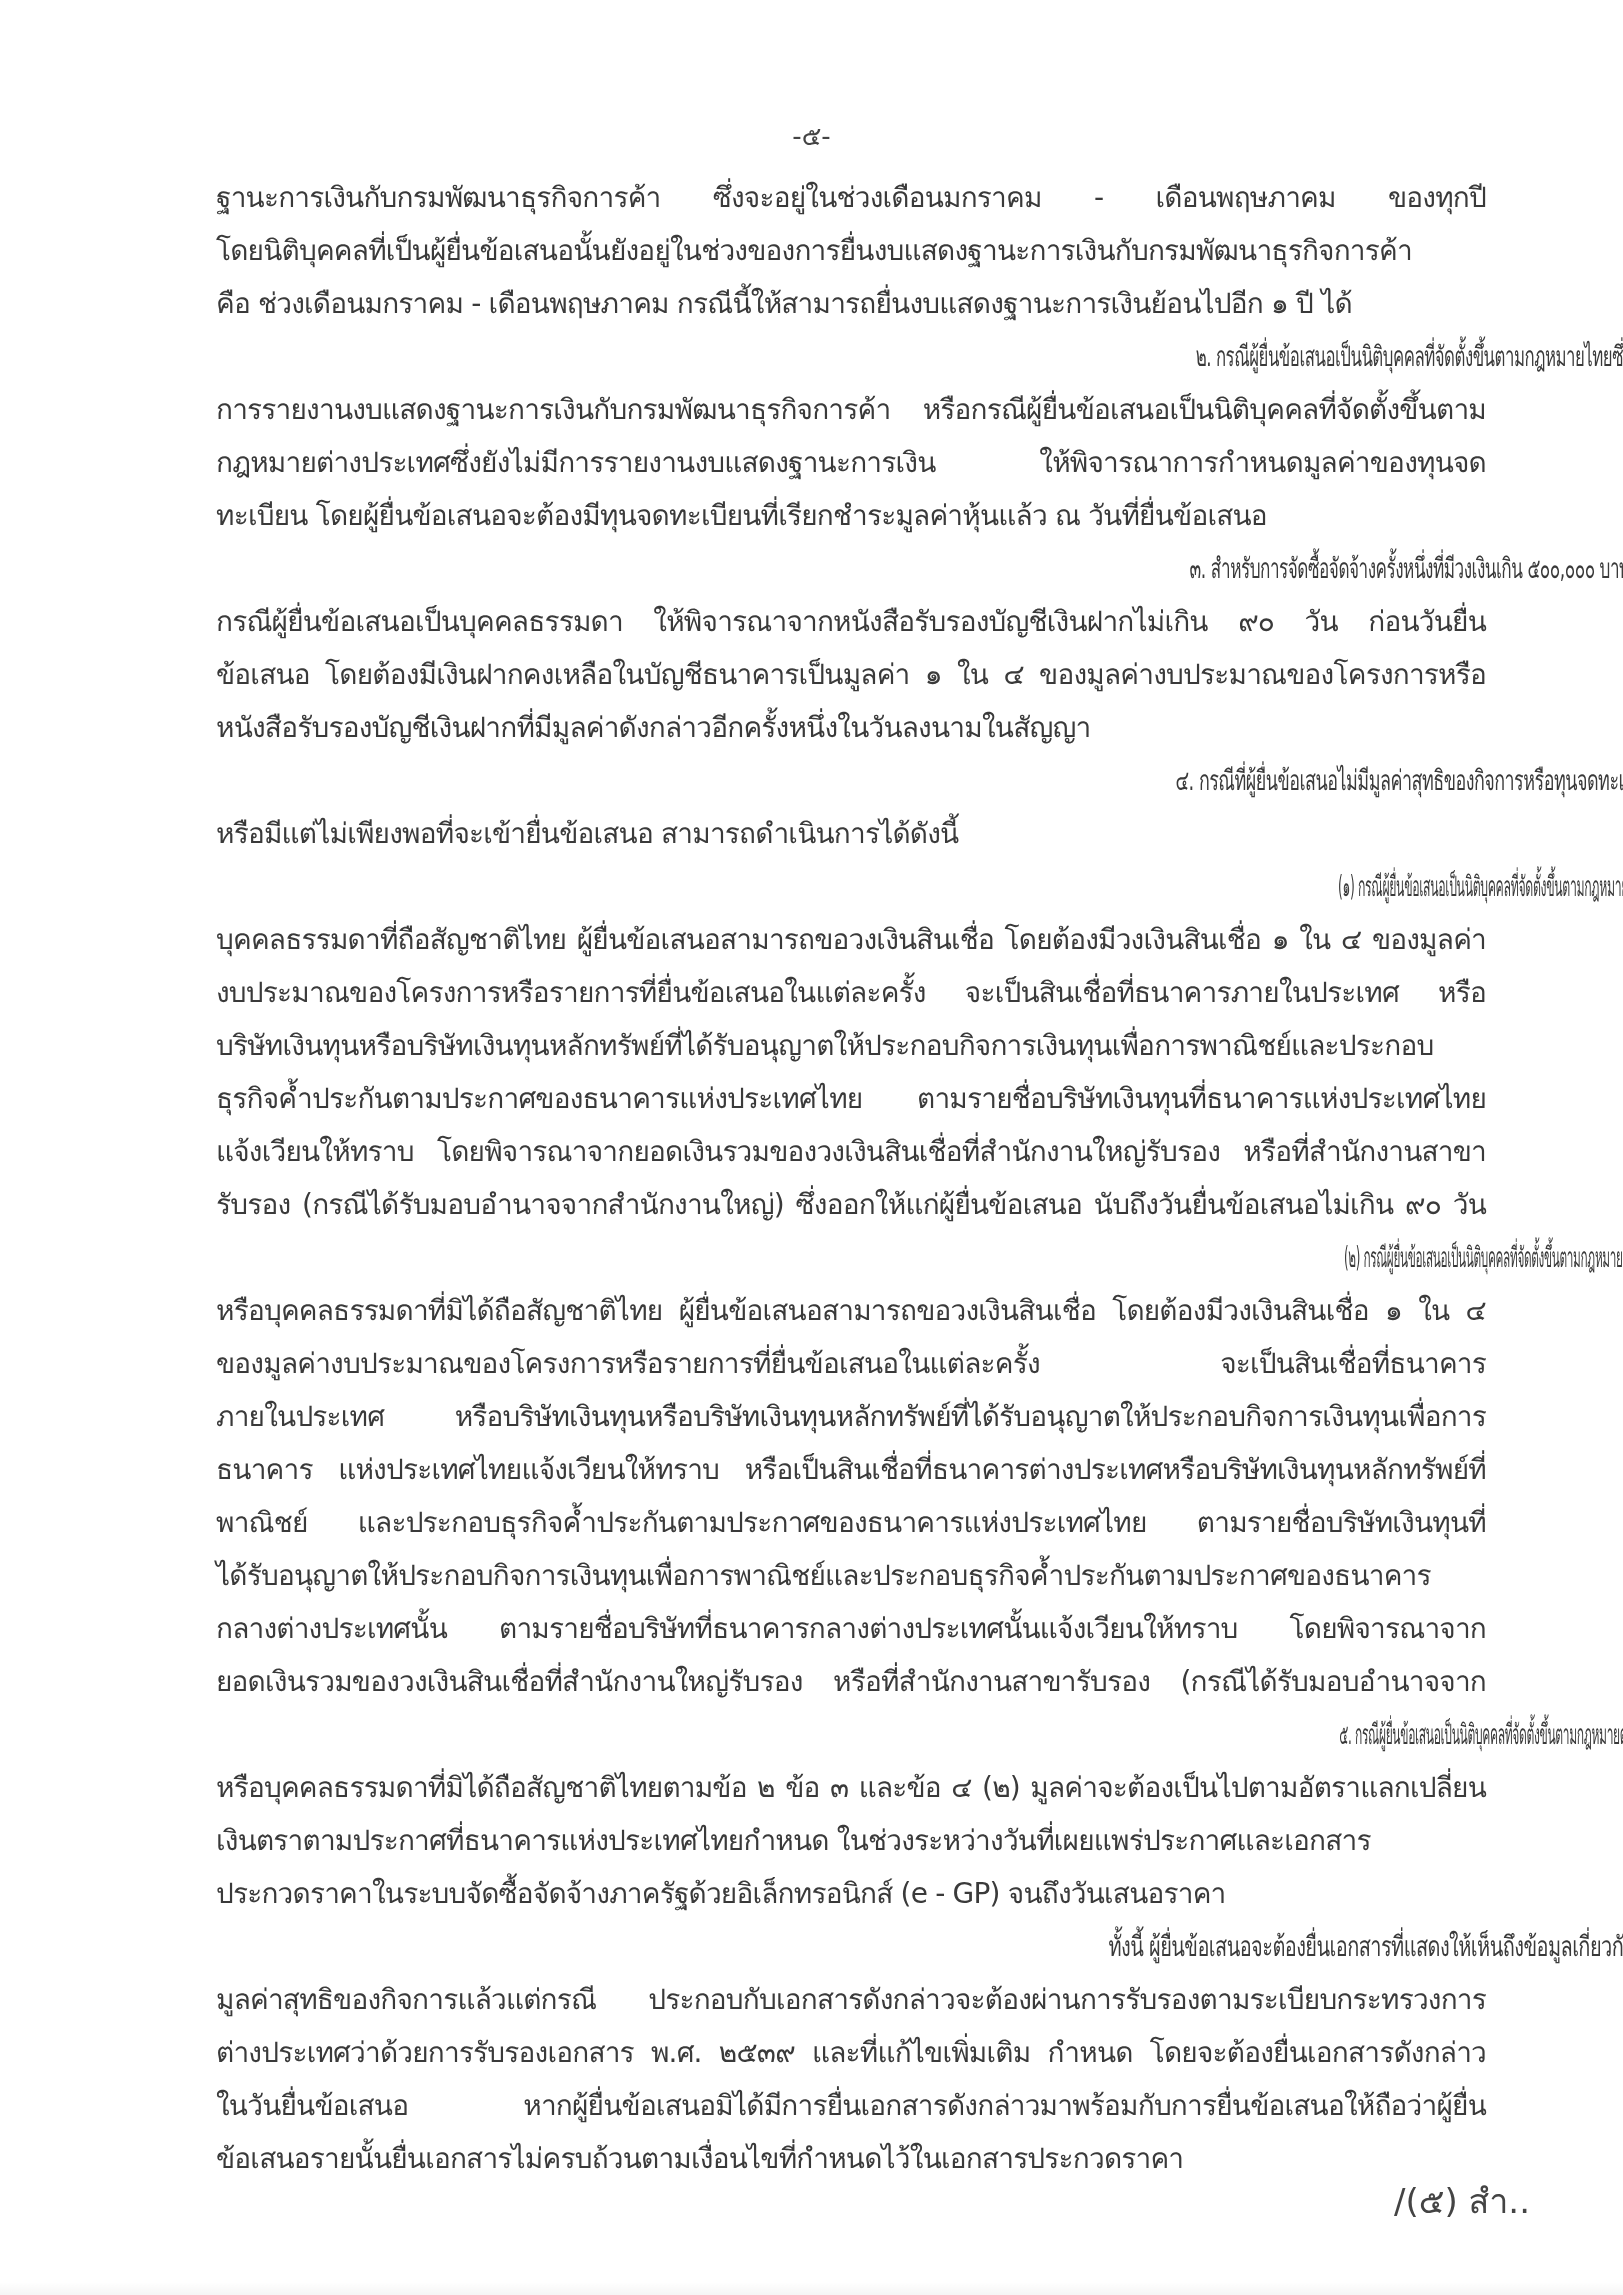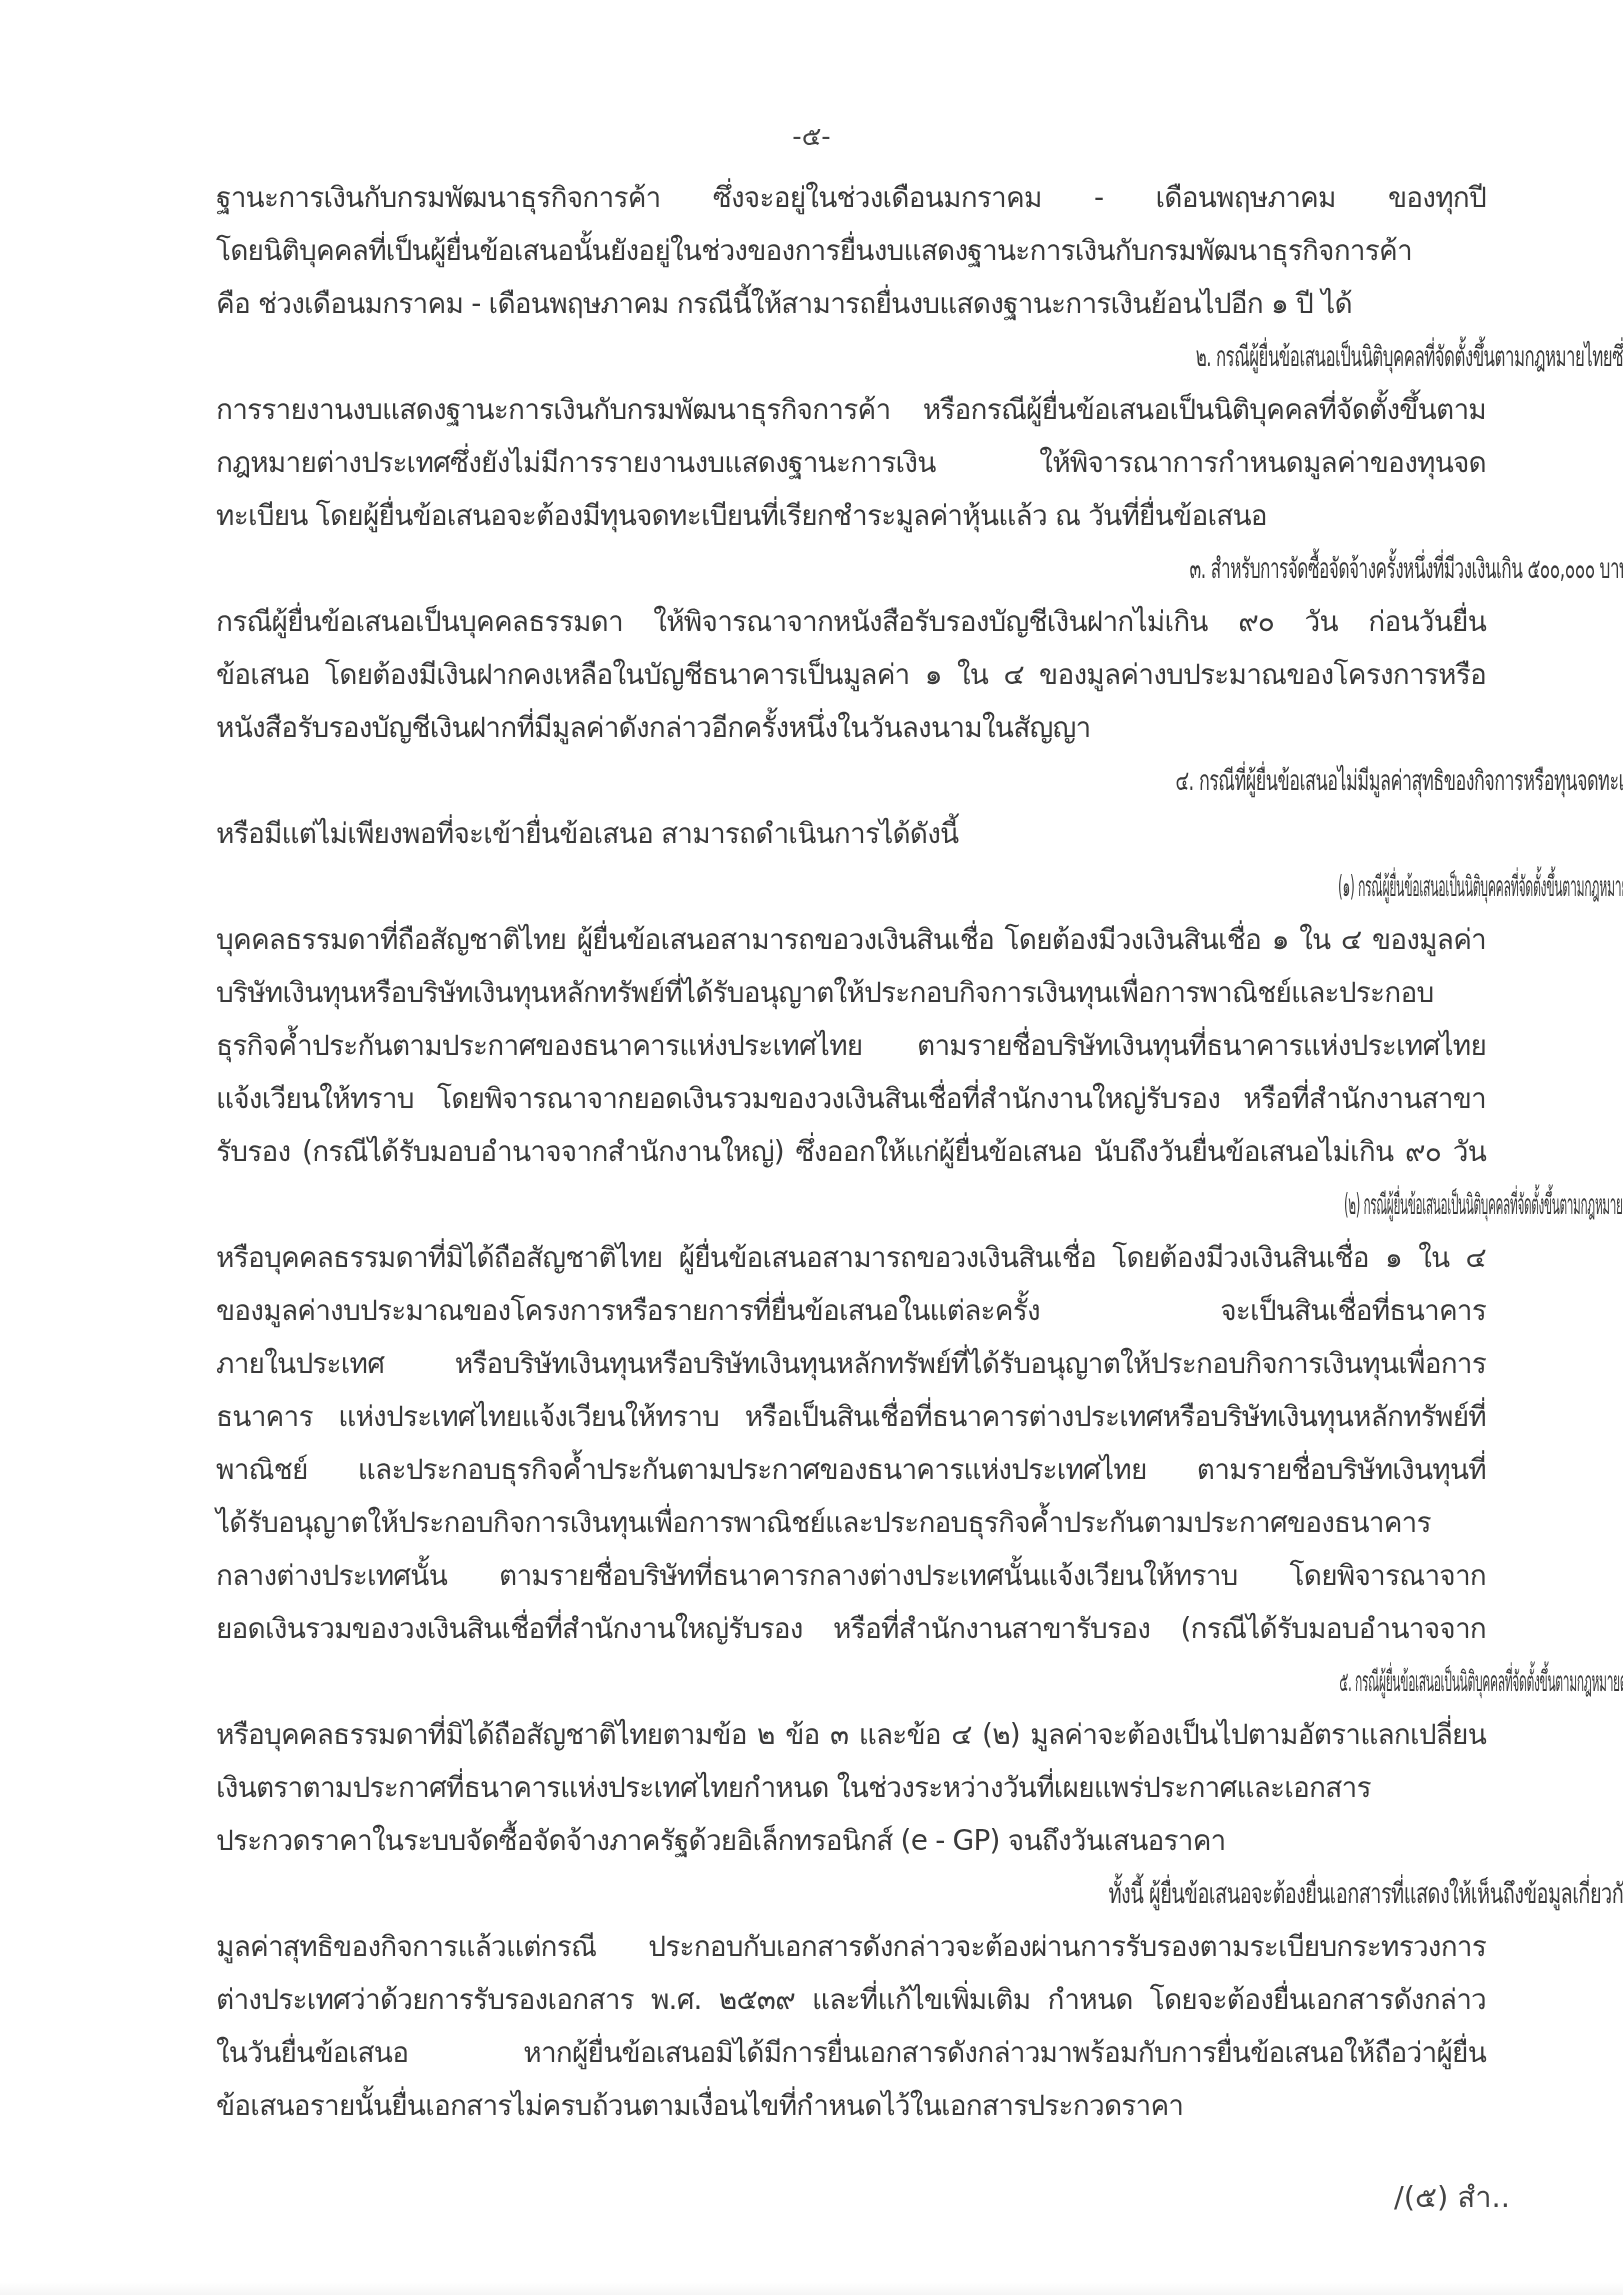--- a/index.html
+++ b/index.html
@@ -23,21 +23,21 @@
     letter-spacing: -0.8px;
     transform-origin: left center;
   }
   .line.just { text-align: justify; text-align-last: justify; }
   .indent-1 { padding-left: 785px; }
   .indent-3 { padding-left: 933px; }
   .indent-5 { padding-left: 929px; }
   .indent-t { padding-left: 740px; }
   .footer-next {
     position: absolute; top: 2174px; left: 1394px;
-    font-size: 29px; color: #444;
+    font-size: 34px; color: #444;
   }
   .edge-shadow {
     position: absolute; left: 0; right: 0; bottom: 0; height: 13px;
     background: linear-gradient(to bottom, rgba(0,0,0,0), rgba(0,0,0,0.04));
   }
 </style>
 </head>
 <body>
 
 <div class="page">
@@ -52,20 +52,21 @@
       <div class="line just">กฎหมายต่างประเทศซึ่งยังไม่มีการรายงานงบแสดงฐานะการเงิน ให้พิจารณาการกำหนดมูลค่าของทุนจด</div>
       <div class="line">ทะเบียน โดยผู้ยื่นข้อเสนอจะต้องมีทุนจดทะเบียนที่เรียกชำระมูลค่าหุ้นแล้ว ณ วันที่ยื่นข้อเสนอ</div>
       <div class="line just indent-1" style="text-align: left; text-align-last: left; transform: scaleX(0.6113); transform-origin: right center;">๓. สำหรับการจัดซื้อจัดจ้างครั้งหนึ่งที่มีวงเงินเกิน ๕๐๐,๐๐๐ บาทขึ้นไป</div>
       <div class="line just">กรณีผู้ยื่นข้อเสนอเป็นบุคคลธรรมดา ให้พิจารณาจากหนังสือรับรองบัญชีเงินฝากไม่เกิน ๙๐ วัน ก่อนวันยื่น</div>
       <div class="line just">ข้อเสนอ โดยต้องมีเงินฝากคงเหลือในบัญชีธนาคารเป็นมูลค่า ๑ ใน ๔ ของมูลค่างบประมาณของโครงการหรือ</div>
       <div class="line">หนังสือรับรองบัญชีเงินฝากที่มีมูลค่าดังกล่าวอีกครั้งหนึ่งในวันลงนามในสัญญา</div>
       <div class="line just indent-1" style="text-align: left; text-align-last: left; transform: scaleX(0.6403); transform-origin: right center;">๔. กรณีที่ผู้ยื่นข้อเสนอไม่มีมูลค่าสุทธิของกิจการหรือทุนจดทะเบียน</div>
       <div class="line">หรือมีแต่ไม่เพียงพอที่จะเข้ายื่นข้อเสนอ สามารถดำเนินการได้ดังนี้</div>
       <div class="line just indent-3" style="text-align: left; text-align-last: left; transform: scaleX(0.4388); transform-origin: right center;">(๑) กรณีผู้ยื่นข้อเสนอเป็นนิติบุคคลที่จัดตั้งขึ้นตามกฎหมายไทย หรือ</div>
       <div class="line just">บุคคลธรรมดาที่ถือสัญชาติไทย ผู้ยื่นข้อเสนอสามารถขอวงเงินสินเชื่อ โดยต้องมีวงเงินสินเชื่อ ๑ ใน ๔ ของมูลค่า</div>
+      <div class="line just">งบประมาณของโครงการหรือรายการที่ยื่นข้อเสนอในแต่ละครั้ง จะเป็นสินเชื่อที่ธนาคารภายในประเทศ หรือ</div>
       <div class="line just">บริษัทเงินทุนหรือบริษัทเงินทุนหลักทรัพย์ที่ได้รับอนุญาตให้ประกอบกิจการเงินทุนเพื่อการพาณิชย์และประกอบ</div>
       <div class="line just">ธุรกิจค้ำประกันตามประกาศของธนาคารแห่งประเทศไทย ตามรายชื่อบริษัทเงินทุนที่ธนาคารแห่งประเทศไทย</div>
       <div class="line just">แจ้งเวียนให้ทราบ โดยพิจารณาจากยอดเงินรวมของวงเงินสินเชื่อที่สำนักงานใหญ่รับรอง หรือที่สำนักงานสาขา</div>
       <div class="line just">รับรอง (กรณีได้รับมอบอำนาจจากสำนักงานใหญ่) ซึ่งออกให้แก่ผู้ยื่นข้อเสนอ นับถึงวันยื่นข้อเสนอไม่เกิน ๙๐ วัน</div>
       <div class="line just indent-3" style="text-align: left; text-align-last: left; transform: scaleX(0.4211); transform-origin: right center;">(๒) กรณีผู้ยื่นข้อเสนอเป็นนิติบุคคลที่จัดตั้งขึ้นตามกฎหมายต่างประเทศ</div>
       <div class="line just">หรือบุคคลธรรมดาที่มิได้ถือสัญชาติไทย ผู้ยื่นข้อเสนอสามารถขอวงเงินสินเชื่อ โดยต้องมีวงเงินสินเชื่อ ๑ ใน ๔</div>
       <div class="line just">ของมูลค่างบประมาณของโครงการหรือรายการที่ยื่นข้อเสนอในแต่ละครั้ง จะเป็นสินเชื่อที่ธนาคาร</div>
       <div class="line just">ภายในประเทศ หรือบริษัทเงินทุนหรือบริษัทเงินทุนหลักทรัพย์ที่ได้รับอนุญาตให้ประกอบกิจการเงินทุนเพื่อการ</div>
       <div class="line just">ธนาคาร แห่งประเทศไทยแจ้งเวียนให้ทราบ หรือเป็นสินเชื่อที่ธนาคารต่างประเทศหรือบริษัทเงินทุนหลักทรัพย์ที่</div>
       <div class="line just">พาณิชย์ และประกอบธุรกิจค้ำประกันตามประกาศของธนาคารแห่งประเทศไทย ตามรายชื่อบริษัทเงินทุนที่</div>

